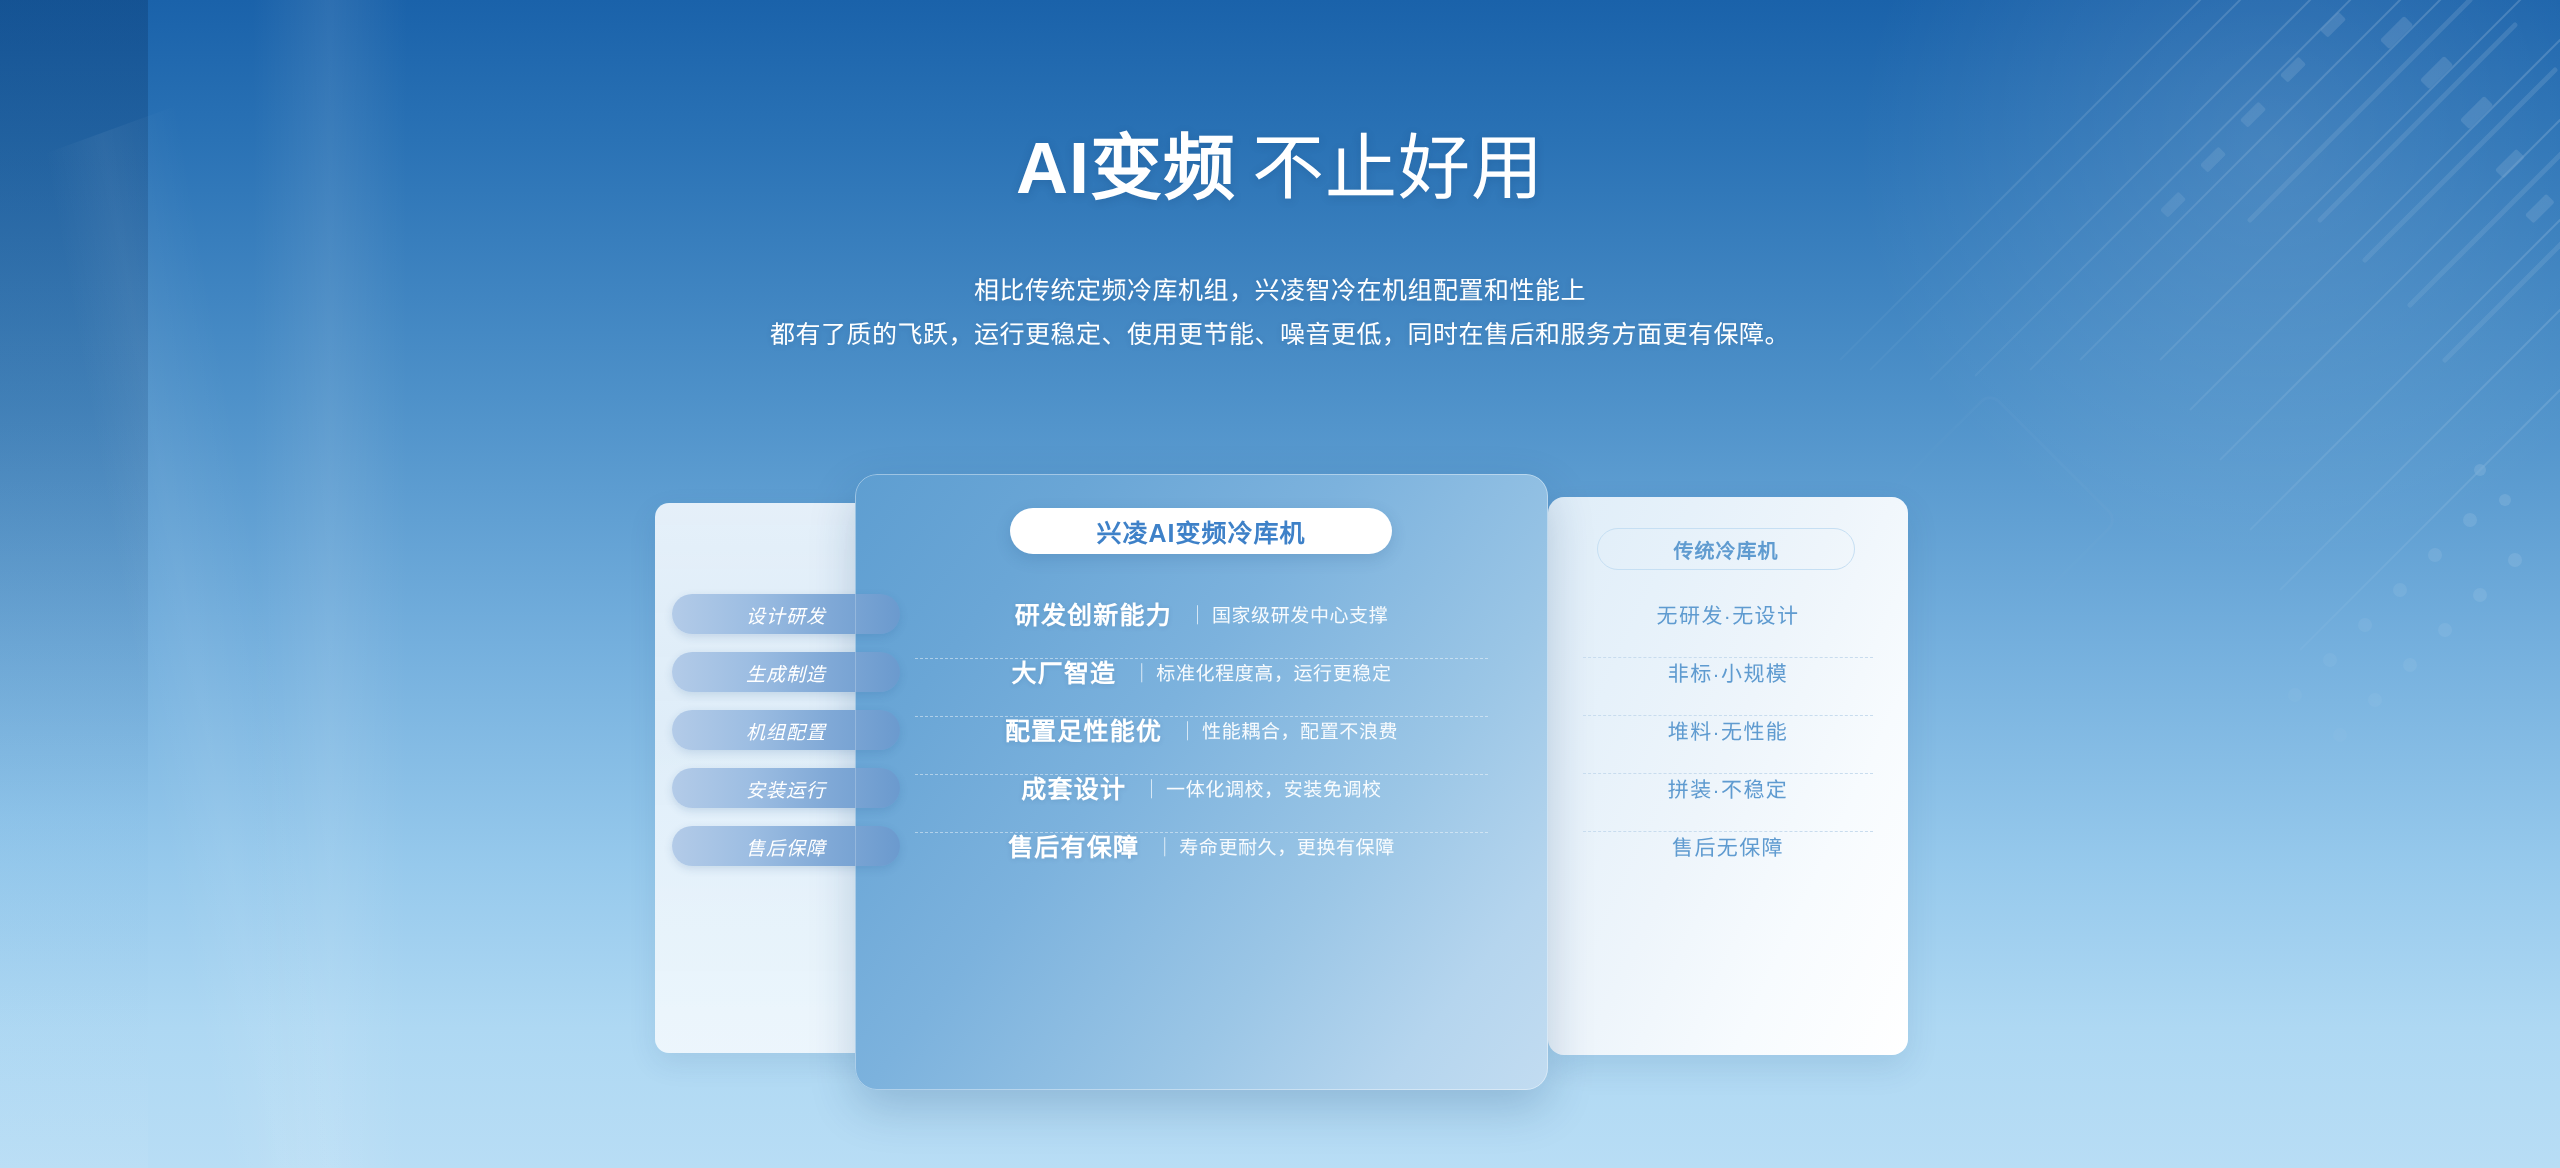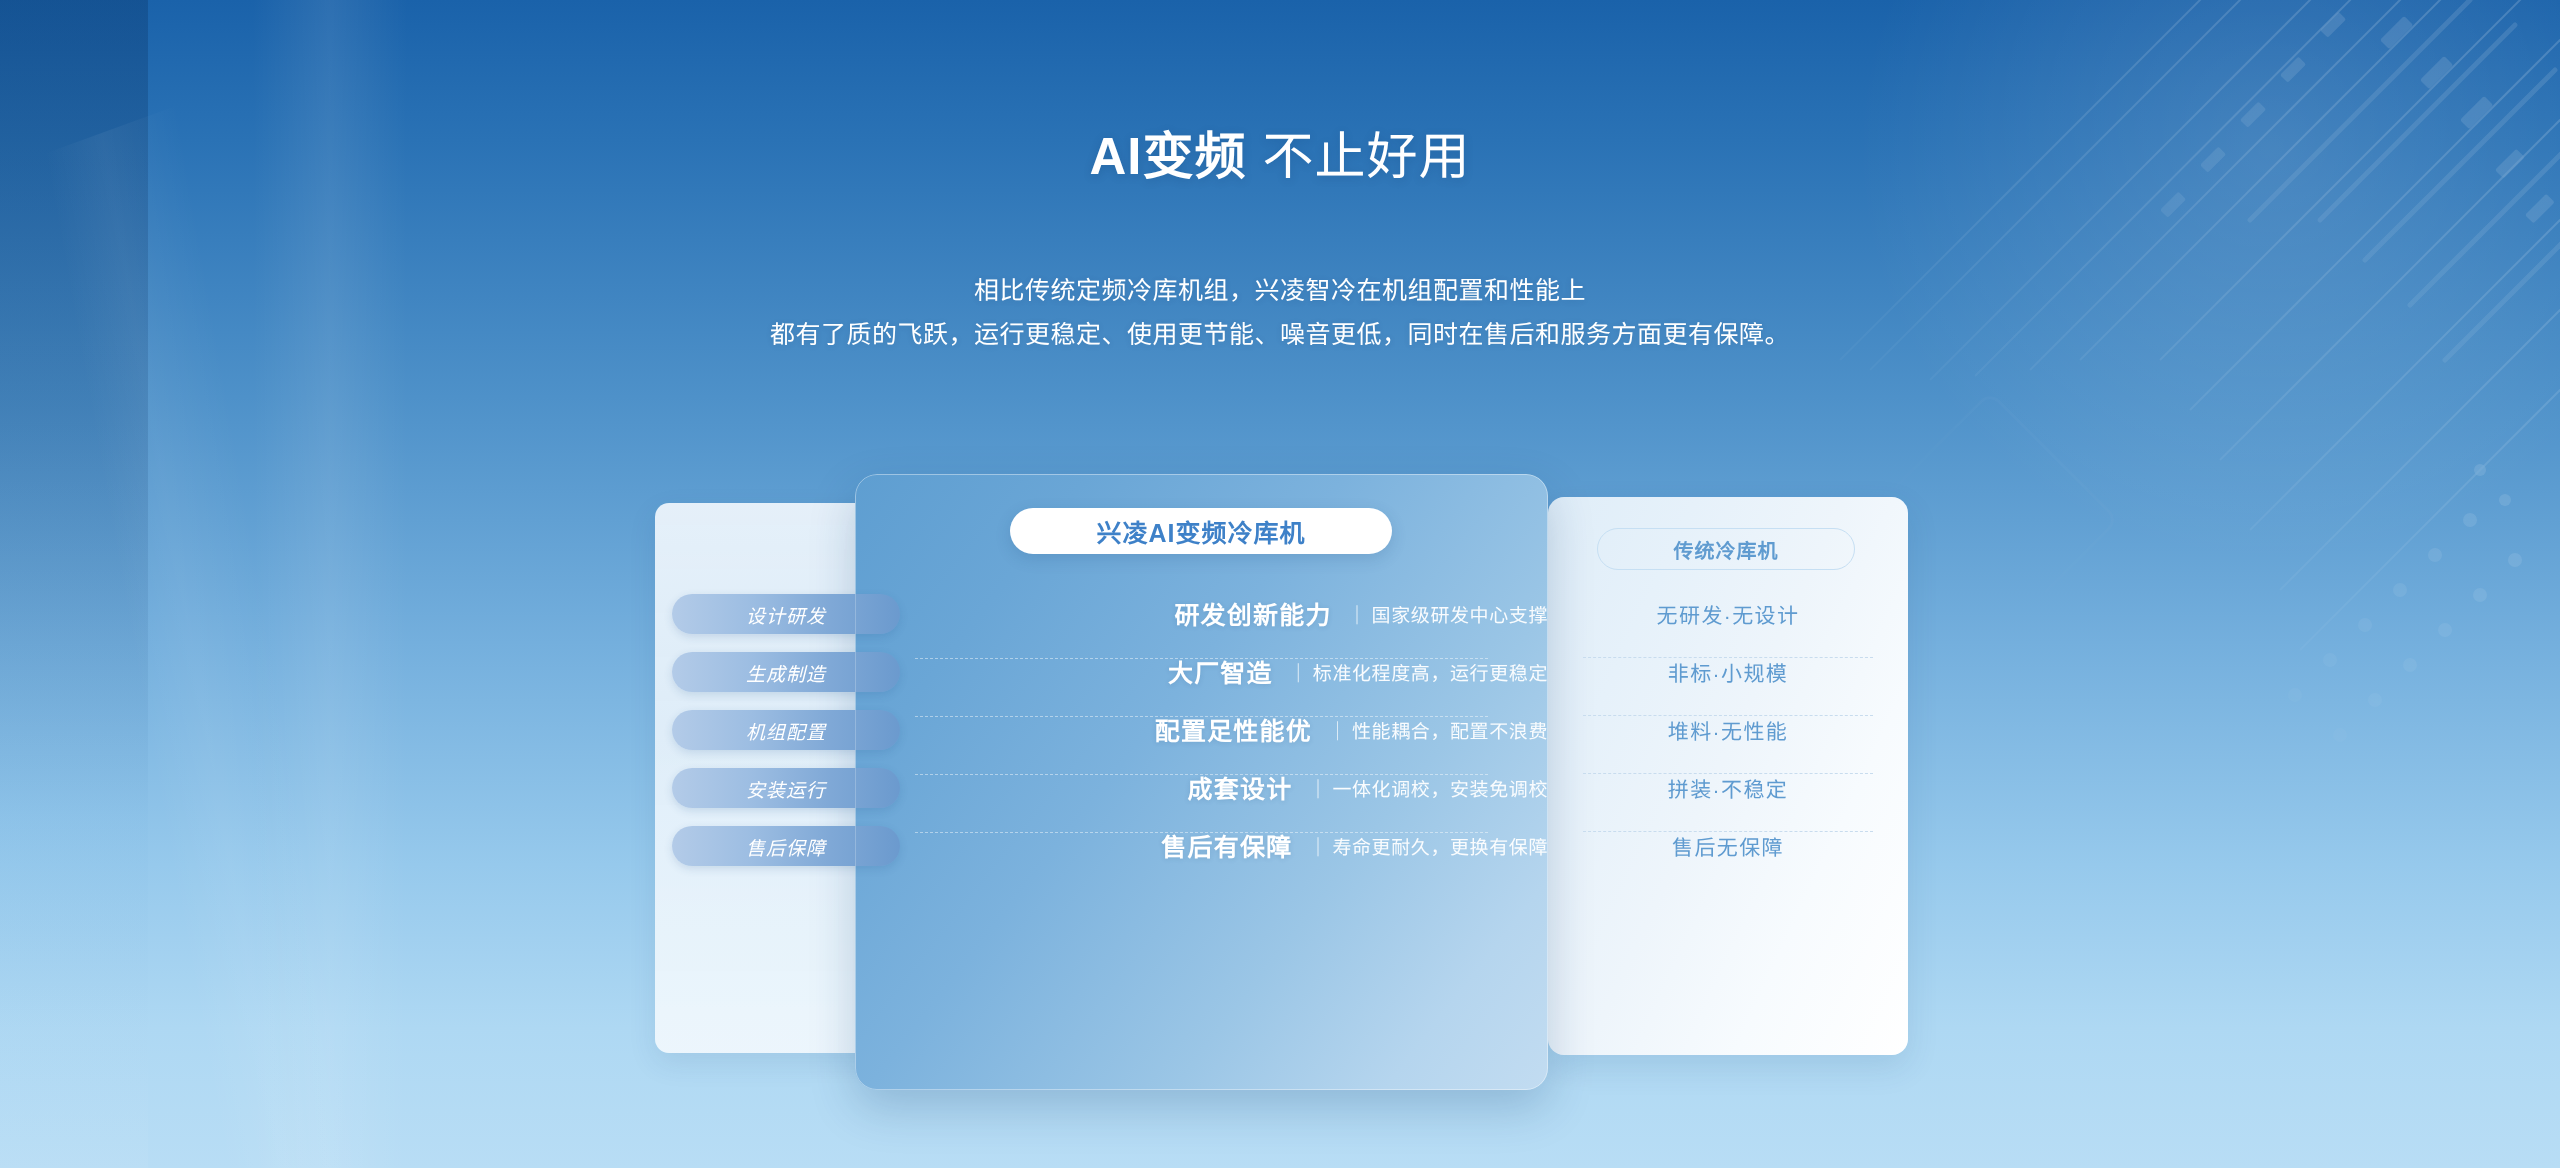--- a/index.html
+++ b/index.html
@@ -56,21 +56,21 @@
     position:absolute; right:-160px; top:-260px;
     width:900px; height:820px; border-radius:50%;
     background:radial-gradient(circle, rgba(255,255,255,.13) 0%, rgba(255,255,255,0) 68%);
     pointer-events:none;
   }
 
   
   .headline {
     position:absolute; left:0; right:0; top:128px;
     text-align:center; color:#ffffff;
-    font-size:51px; line-height:1.12;
+    font-size:72px; line-height:1.12;
     letter-spacing:1px;
     text-shadow:0 2px 10px rgba(10,50,95,.18);
     white-space:nowrap;
   }
   .headline .hl-strong { font-weight:700; }
   .headline .hl-light  { font-weight:300; margin-left:16px; }
 
   .subhead {
     position:absolute; left:0; right:0; top:268px;
     text-align:center; color:#ffffff;
@@ -154,21 +154,21 @@
     background:linear-gradient(90deg, #b3cbe8 0%, #9cbde2 35%, #7fa8d6 70%, #6b9ace 100%);
     display:flex; align-items:center; justify-content:center;
     color:#ffffff; font-size:19px; font-weight:400; letter-spacing:1px;
     box-shadow:0 3px 9px rgba(35,85,140,.16);
     font-style:italic;
   }
 
   
   .mid-row {
     position:absolute; left:0; width:693px;
-    display:flex; align-items:center; justify-content:flex-end;
+    display:flex; align-items:center; justify-content:center;
     white-space:nowrap;
   }
   .mid-row .rt-main {
     color:#ffffff; font-size:25px; font-weight:700; letter-spacing:1.2px;
     text-shadow:0 1px 5px rgba(30,75,125,.16);
   }
   .mid-row .rt-sep {
     color:rgba(255,255,255,.82); font-size:19px; font-weight:300;
     margin:0 5px 0 16px;
   }

